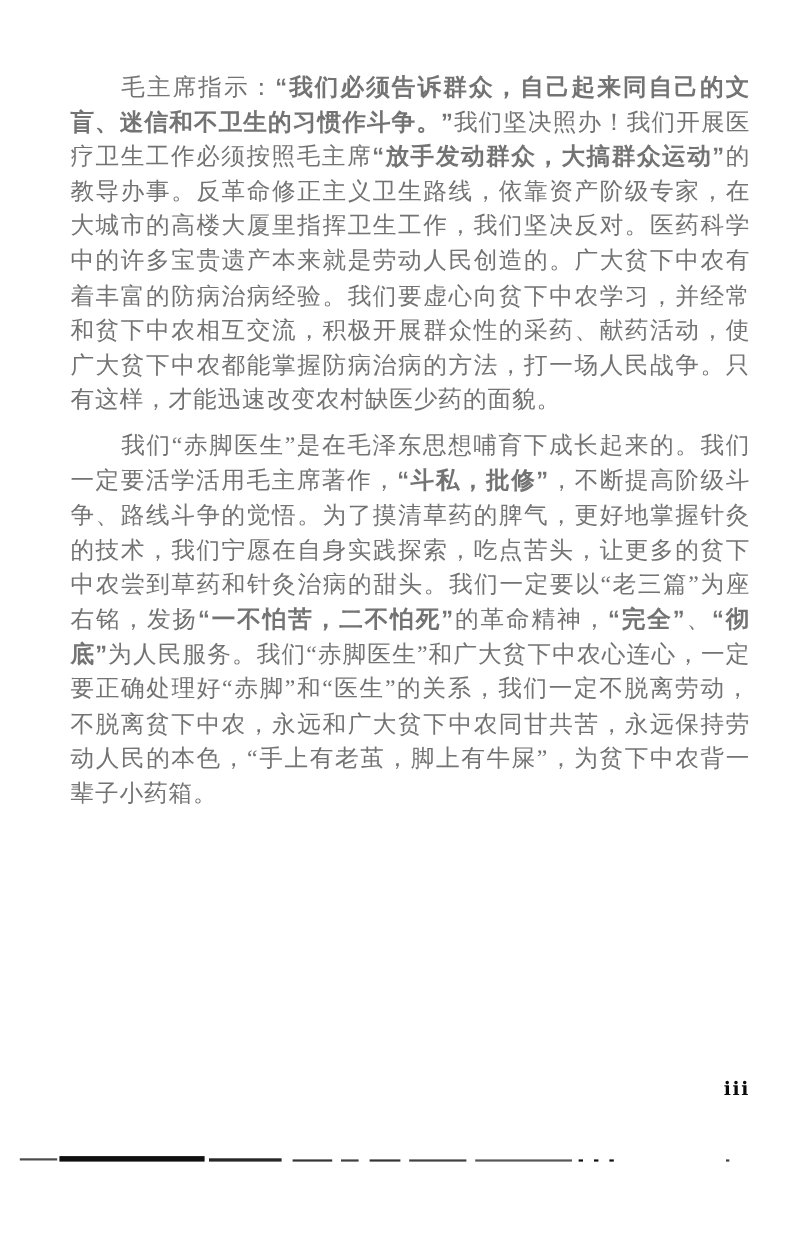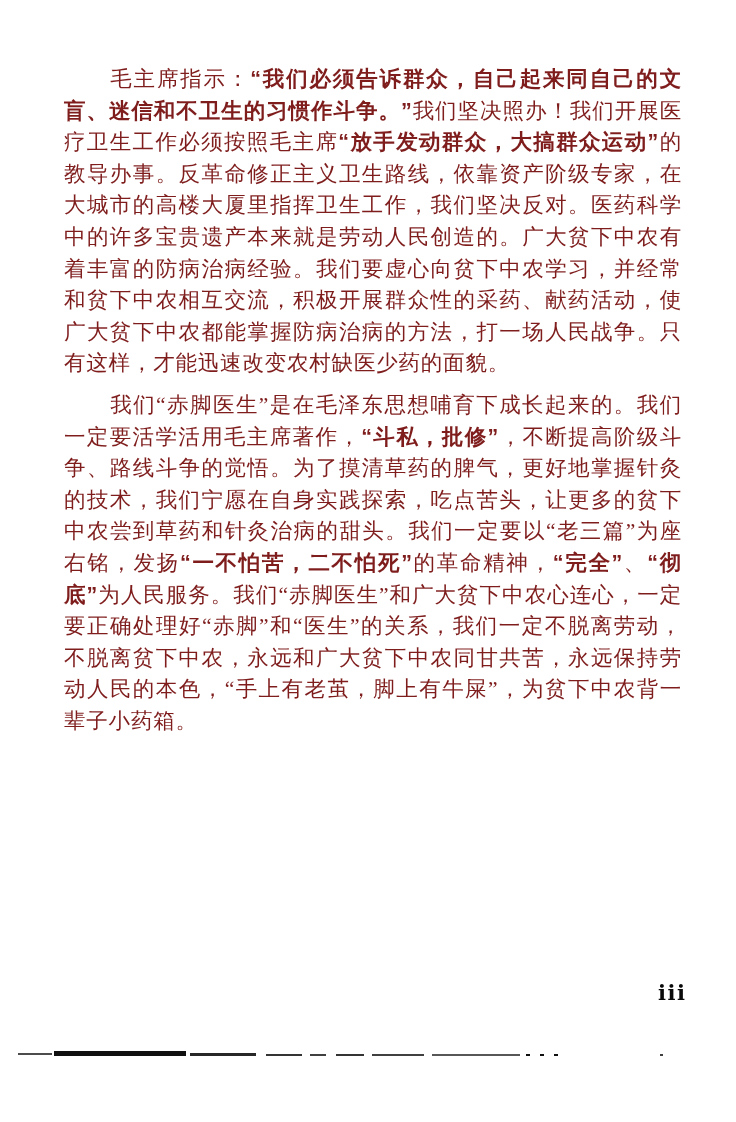--- a/index.html
+++ b/index.html
@@ -38,21 +38,21 @@
   .run.bold {
     font-family: "Liberation Sans", "DejaVu Sans", sans-serif;
     font-weight: 700;
   }
   .page-number {
     position: absolute;
     left: 658px;
     top: 980px;
     font-family: "DejaVu Serif", "Liberation Serif", serif;
     font-weight: 700;
-    font-size: 21px;
+    font-size: 17px;
     letter-spacing: 1.5px;
     color: #0a0a0a;
   }
   
   .scan-line {
     position: absolute;
     left: 18px;
     top: 1051px;
     width: 700px;
     height: 8px;
@@ -73,21 +73,21 @@
   .seg.s8 { left: 508px; top: 3px; width: 4px; height: 2px; }
   .seg.s9 { left: 522px; top: 3px; width: 4px; height: 2px; }
   .seg.s10 { left: 536px; top: 3px; width: 4px; height: 2px; }
   .seg.s11 { left: 642px; top: 3px; width: 3px; height: 2px; opacity: .8; }
 </style>
 </head>
 <body>
 
 <div class="page">
 
-  <div class="text-block" style="color: #7f1d1d;">
+  <div class="text-block" style="color: #737373;">
       <div class="para"><span class="run">毛主席指示：</span><span class="run bold">“我们必须告诉群众，自己起来同自己的文盲、迷信和不卫生的习惯作斗争。”</span><span class="run">我们坚决照办！我们开展医疗卫生工作必须按照毛主席</span><span class="run bold">“放手发动群众，大搞群众运动”</span><span class="run">的教导办事。反革命修正主义卫生路线，依靠资产阶级专家，在大城市的高楼大厦里指挥卫生工作，我们坚决反对。医药科学中的许多宝贵遗产本来就是劳动人民创造的。广大贫下中农有着丰富的防病治病经验。我们要虚心向贫下中农学习，并经常和贫下中农相互交流，积极开展群众性的采药、献药活动，使广大贫下中农都能掌握防病治病的方法，打一场人民战争。只有这样，才能迅速改变农村缺医少药的面貌。</span></div>
       <div class="para"><span class="run">我们“赤脚医生”是在毛泽东思想哺育下成长起来的。我们一定要活学活用毛主席著作，</span><span class="run bold">“斗私，批修”</span><span class="run">，不断提高阶级斗争、路线斗争的觉悟。为了摸清草药的脾气，更好地掌握针灸的技术，我们宁愿在自身实践探索，吃点苦头，让更多的贫下中农尝到草药和针灸治病的甜头。我们一定要以“老三篇”为座右铭，发扬</span><span class="run bold">“一不怕苦，二不怕死”</span><span class="run">的革命精神，</span><span class="run bold">“完全”</span><span class="run">、</span><span class="run bold">“彻底”</span><span class="run">为人民服务。我们“赤脚医生”和广大贫下中农心连心，一定要正确处理好“赤脚”和“医生”的关系，我们一定不脱离劳动，不脱离贫下中农，永远和广大贫下中农同甘共苦，永远保持劳动人民的本色，“手上有老茧，脚上有牛屎”，为贫下中农背一辈子小药箱。</span></div>
     </div>
 
   <div class="page-number">iii</div>
 
   <div class="scan-line">
     <span class="seg s0"></span>
     <span class="seg s1"></span>
     <span class="seg s2"></span>

